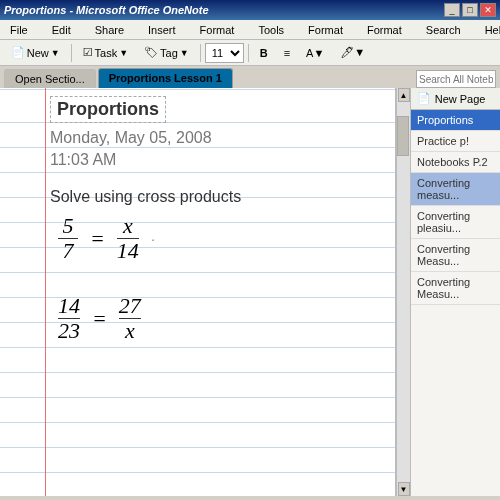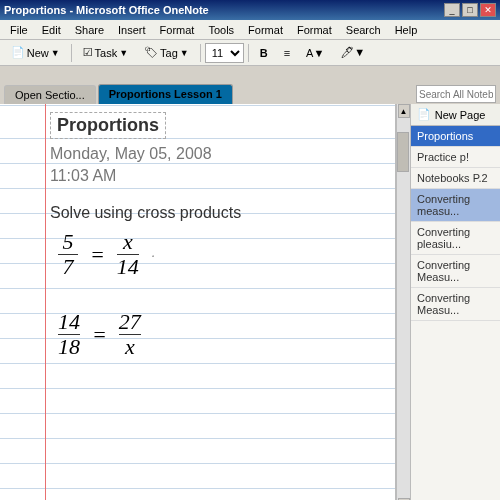--- a/index.html
+++ b/index.html
@@ -9,42 +9,42 @@
     .title-bar {
       background: linear-gradient(to bottom, #0a246a, #3a6ea5);
       color: white;
       height: 20px;
       display: flex;
       align-items: center;
       justify-content: space-between;
       padding: 0 4px;
       font-size: 11px;
     }
-    .title-bar-text { font-weight: bold; }
+    .title-bar-text { font-weight: bold; font-style: italic; }
     .title-bar-buttons { display: flex; gap: 2px; }
     .title-btn {
       width: 16px; height: 14px;
       background: #d4d0c8;
       border: 1px solid #888;
       font-size: 9px;
       display: flex; align-items: center; justify-content: center;
       cursor: pointer;
       color: #000;
     }
 
     
     .menu-bar {
       background: #f0f0ea;
       height: 20px;
       display: flex;
       align-items: center;
       padding: 0 4px;
       font-size: 11px;
       border-bottom: 1px solid #bbb;
-      gap: 2px;
+      gap: 12px;
     }
     .menu-item {
       padding: 2px 6px;
       cursor: pointer;
     }
 
     
     .toolbar {
       background: #f0f0ea;
       height: 26px;
@@ -252,24 +252,24 @@
       font-size: 11px;
       cursor: pointer;
       border-bottom: 1px solid #ddd;
       color: #333;
     }
     .panel-item.active { background: #316ac5; color: white; }
     .panel-item.accent { background: #a0b8e0; }
 
     .tab-row {
       display: flex;
-      align-items: center;
+      align-items: flex-end;
       justify-content: space-between;
       background: #d4d0c8;
-      padding: 18px 4px 0 4px;
+      padding: 2px 4px 0 4px;
     }
     .tab-left { display: flex; gap: 2px; align-items: flex-end; }
     .tab-right { display: flex; align-items: center; }
   </style>
 </head>
 <body>
 
 <div class="title-bar">
   <span class="title-bar-text">Proportions - Microsoft Office OneNote</span>
   <div class="title-bar-buttons">
@@ -366,21 +366,21 @@
               <div class="fraction-bar"></div>
               <span class="fraction-den">14</span>
             </div>
             <span style="font-size:14px; color:#888;">·</span>
           </div>
 
           <div class="equation">
             <div class="fraction">
               <span class="fraction-num">14</span>
               <div class="fraction-bar"></div>
-              <span class="fraction-den">18</span>
+              <span class="fraction-den">23</span>
             </div>
             <span class="equals">=</span>
             <div class="fraction">
               <span class="fraction-num">27</span>
               <div class="fraction-bar"></div>
               <span class="fraction-den">x</span>
             </div>
           </div>
         </div>
       </div>

